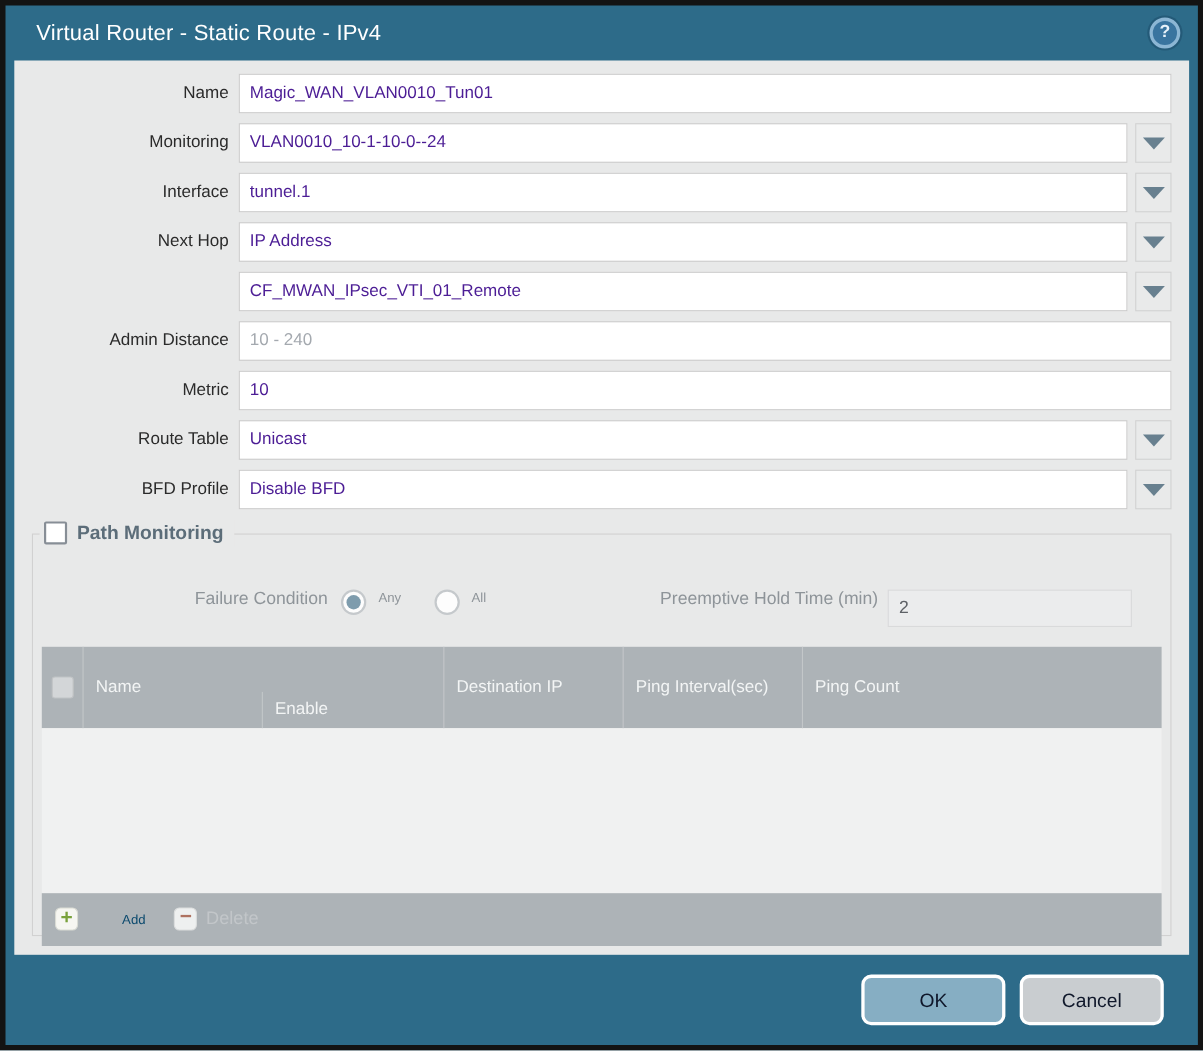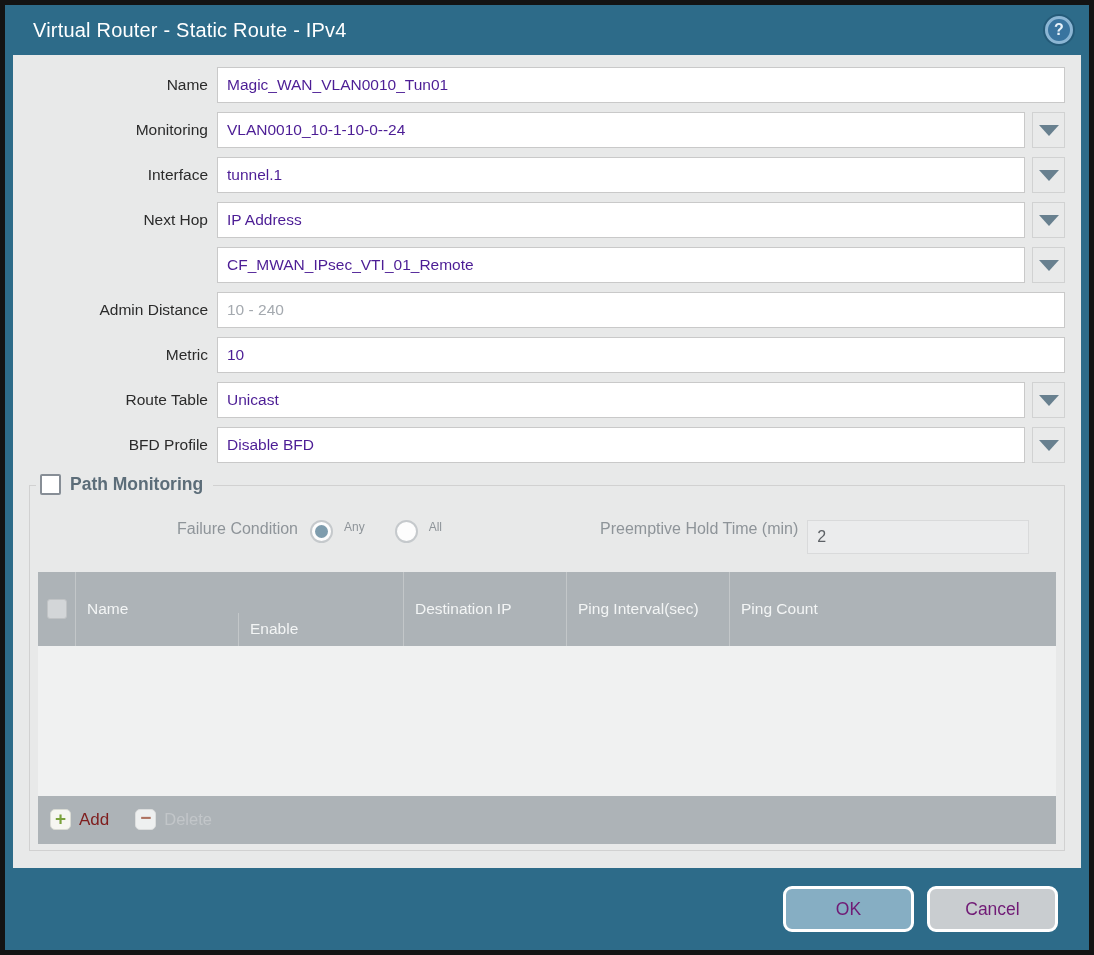--- a/index.html
+++ b/index.html
@@ -33,21 +33,21 @@
   input.text::placeholder { color:#a4a9af; opacity:1; }
   .dd-btn {
     width:33px; height:36px; margin-left:7px; flex:none;
     background:#e9eaea; border:1px solid #d1d2d2;
     display:flex; align-items:center; justify-content:center; cursor:pointer;
   }
   .dd-tri { width:0; height:0; border-left:10px solid transparent; border-right:10px solid transparent; border-top:11px solid #68808f; }
   
   .pm-fieldset {
     position:relative; margin-top:22px; height:366px;
-    border:1px solid #d1d1d1; padding:30px 8px 0 8px;
+    border:1px solid #d1d1d1; padding:46px 8px 0 8px;
   }
   .pm-legend {
     position:absolute; top:-14px; left:6px;
     background:#e8e9e9; padding:2px 10px 2px 4px;
     display:flex; align-items:center; gap:9px;
   }
   .pm-checkbox { width:21px; height:21px; background:#ffffff; border:2px solid #878e96; border-radius:2px; cursor:pointer; }
   .pm-title { font-size:17.5px; font-weight:bold; color:#5c6d79; }
   .pm-row { display:flex; margin:4px 0 18px 0; }
   .pm-label { color:#8e9499; font-size:16px; }
@@ -67,35 +67,35 @@
   .gh-cell { display:flex; align-items:center; padding:6px 11px; border-left:1px solid #c3c7c9; line-height:1.35; }
   .gh-cell:first-child { border-left:none; justify-content:center; padding:6px 0; }
   .col-check { width:37px; flex:none; }
   .col-a { width:163px; flex:none; }
   .col-b { width:165px; flex:none;margin-top:41px; }
   .col-last { flex:1; }
   .header-checkbox { width:20px; height:20px; background:#d3d6d8; border:1px solid #c0c3c5; border-radius:3px; }
   .grid-body { height:150px; background:#f0f1f1; }
   .grid-footer { background:#adb3b7; height:48px; display:flex; align-items:center; padding:0 12px; gap:26px; }
   .tb-btn { display:flex; align-items:center; gap:8px; cursor:pointer; background:none; border:none; font-family:inherit; }
-  .tb-btn .label-add { color:#7f1d1d; font-size:17px; }
+  .tb-btn .label-add { color:#0c4a6e; font-size:12px;margin-left:32px; }
   .tb-btn .label-del { color:#c2c6c9; font-size:16.5px; }
   .icon-plus {
     width:21px; height:21px; border-radius:5px; background:#f6f6f1; border:1px solid #d9dbd4;
     color:#79a13b; font-size:19px; font-weight:bold; line-height:17px; text-align:center;
   }
   .icon-minus {
     width:21px; height:21px; border-radius:5px; background:#eef0f0; border:1px solid #dcdede;
     color:#ae7260; font-size:19px; font-weight:bold; line-height:16px; text-align:center;
   }
   
   .bottombar { height:82px; flex:none; display:flex; align-items:center; justify-content:flex-end; gap:13px; padding-right:31px; }
   .btn {
     width:131px; height:46px; border-radius:9px; border:3px solid #ffffff;
-    font-family:inherit; font-size:17.5px; color:#701a75; cursor:pointer;
+    font-family:inherit; font-size:17.5px; color:#0f172a; cursor:pointer;
     display:flex; align-items:center; justify-content:center;
   }
   .btn-ok { background:#86aec3; }
   .btn-cancel { background:#c9cdd0; }
 </style>
 </head>
 <body>
 
 <div class="dialog">
 

